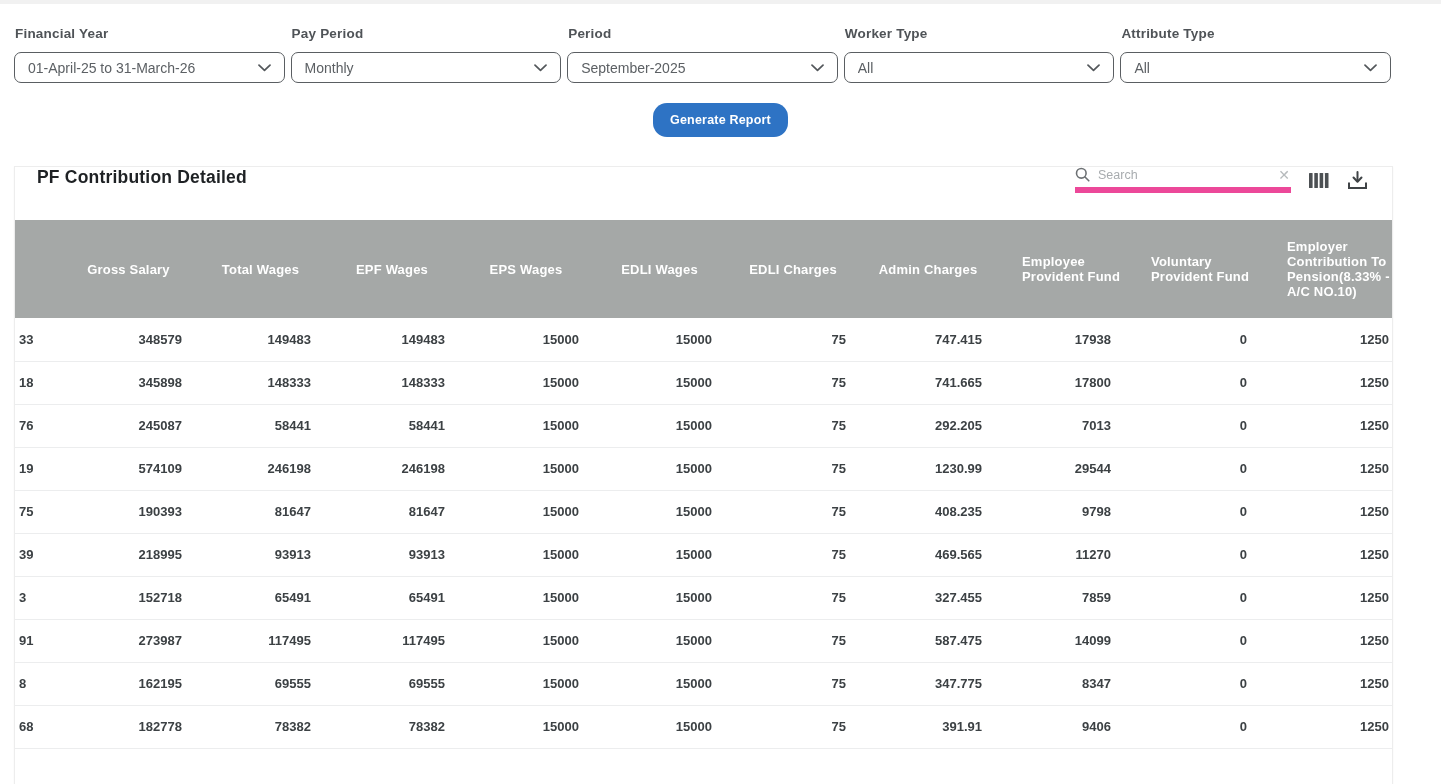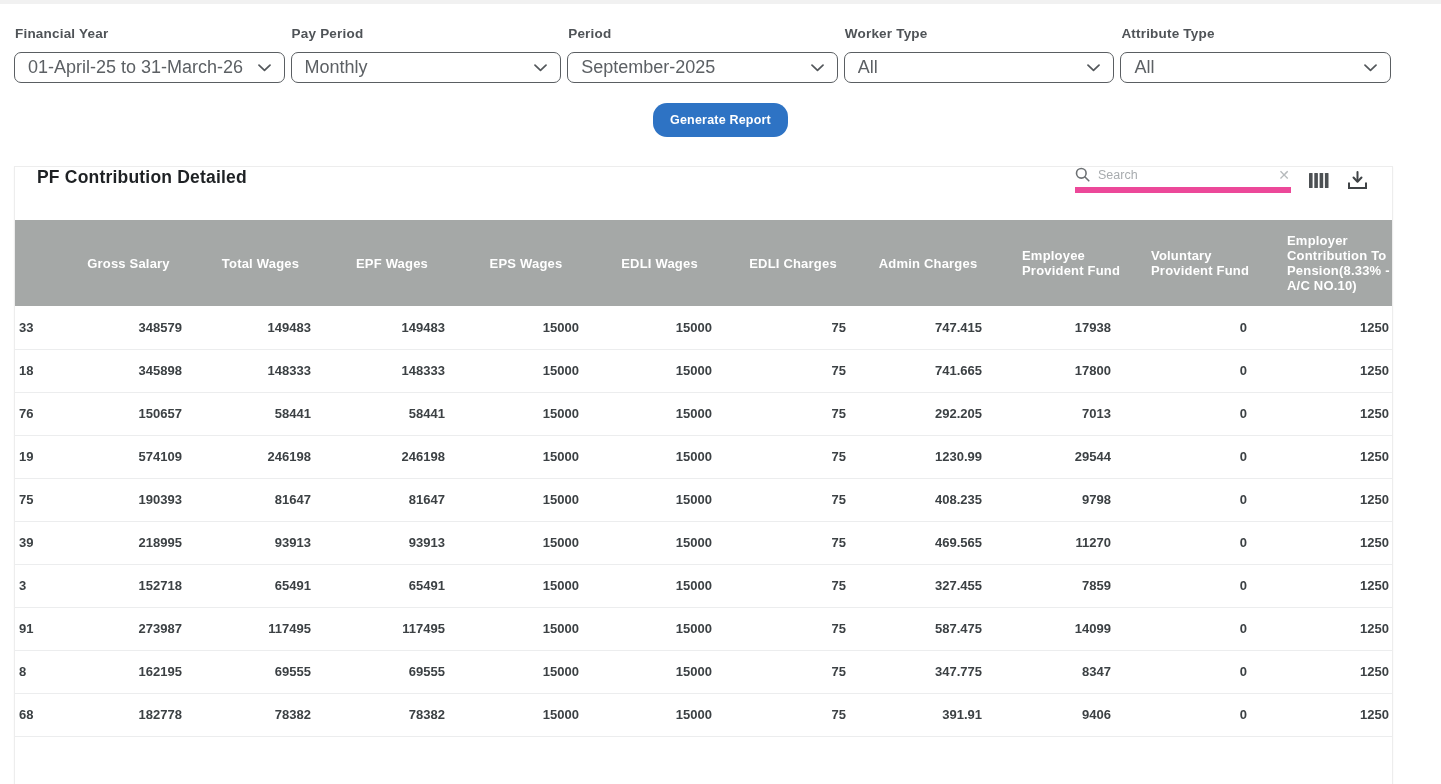--- a/index.html
+++ b/index.html
@@ -30,21 +30,21 @@
     border:1.6px solid #5a5e62;
     border-radius:7px;
     background:#fff;
     display:flex;
     align-items:center;
     justify-content:space-between;
     padding:0 13px;
     cursor:pointer;
   }
   .select-value {
-    font-size:18px;
+    font-size:14px;
     font-weight:500;
     color:#5c6064;
     white-space:nowrap;
     overflow:hidden;
   }
   .chevron { flex:0 0 auto; margin-left:8px; }
 
   
   .button-row { display:flex; justify-content:center; margin-top:20px; }
   .generate-btn {
@@ -113,21 +113,21 @@
 
   
   .table-wrap { width:100%; }
   table { width:100%; border-collapse:collapse; table-layout:fixed; }
   thead th {
     background:#a5a8a7;
     color:#ffffff;
     font-size:13px;
     font-weight:700;
     letter-spacing:.2px;
-    height:86px;
+    height:98px;
     vertical-align:middle;
     text-align:center;
     padding:0 6px;
     cursor:pointer;
   }
   th:nth-child(1){ width:46px; }
   th:nth-child(2){ width:135px; }
   th:nth-child(3){ width:129px; }
   th:nth-child(4){ width:134px; }
   th:nth-child(5){ width:134px; }
@@ -283,21 +283,21 @@
             <td>15000</td>
             <td>15000</td>
             <td>75</td>
             <td>741.665</td>
             <td>17800</td>
             <td>0</td>
             <td>1250</td>
           </tr>
           <tr>
             <td>76</td>
-            <td>150657</td>
+            <td>245087</td>
             <td>58441</td>
             <td>58441</td>
             <td>15000</td>
             <td>15000</td>
             <td>75</td>
             <td>292.205</td>
             <td>7013</td>
             <td>0</td>
             <td>1250</td>
           </tr>

